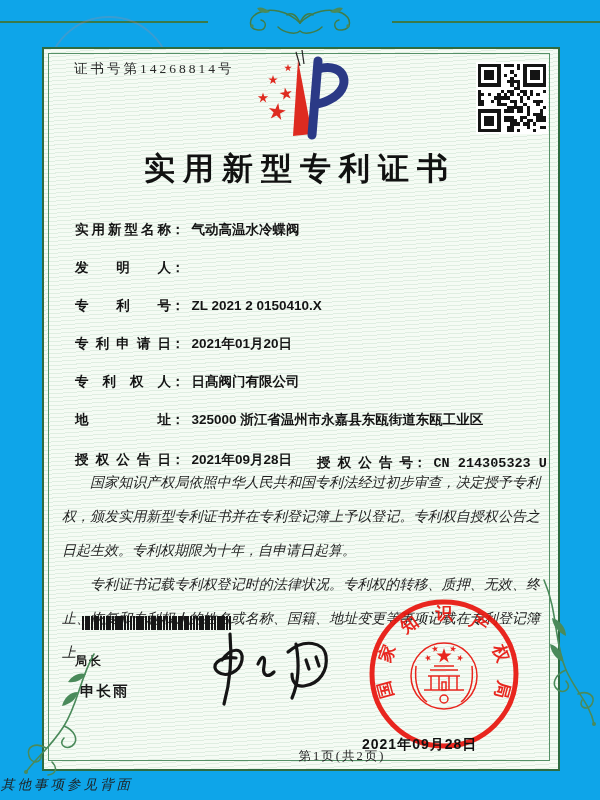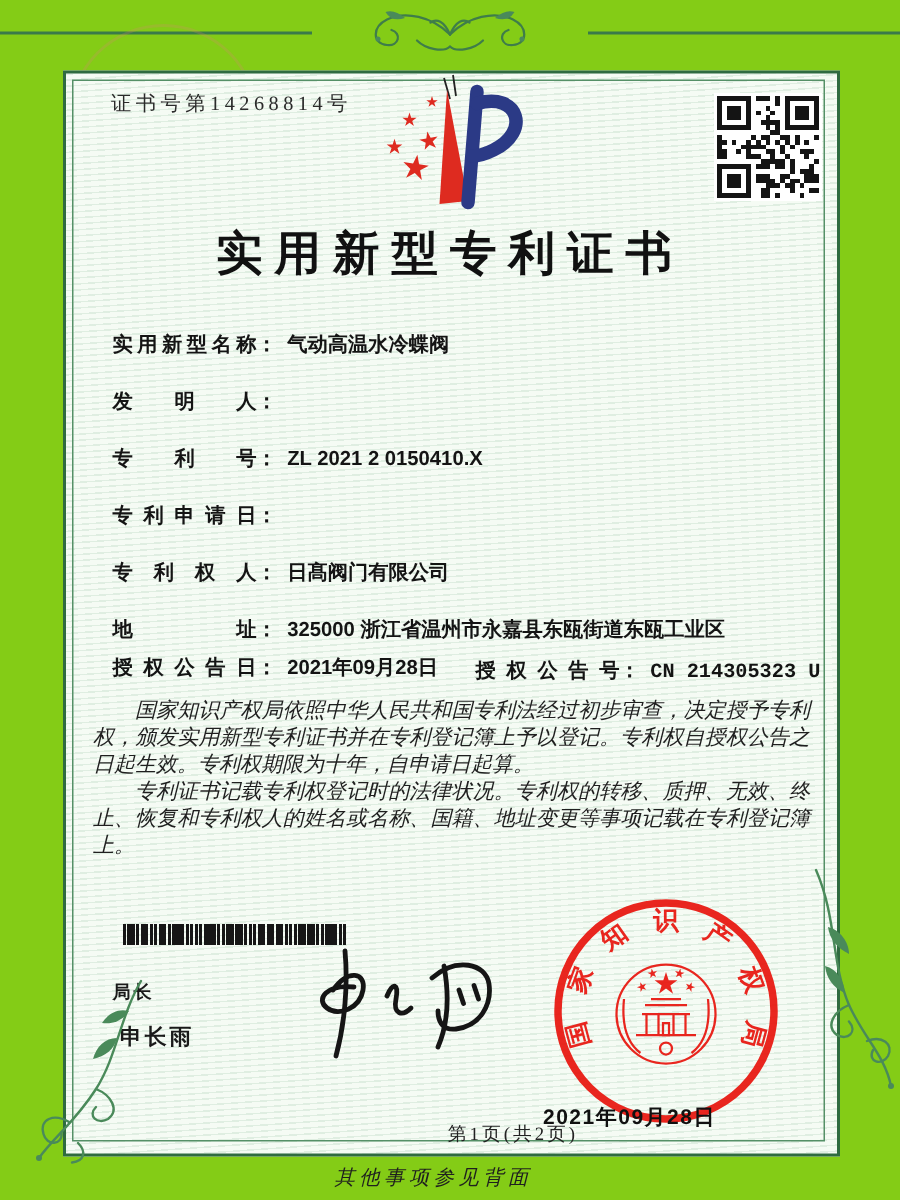--- a/index.html
+++ b/index.html
@@ -1,16 +1,16 @@
 <!DOCTYPE html>
 <html><head>
 <meta charset="utf-8">
 <style>
   html,body{margin:0;padding:0;background:#ffffff;}
-  .page{position:relative;width:600px;height:800px;background:#84cc16;overflow:hidden;
+  .page{position:relative;width:600px;height:800px;background:#0ea5e9;overflow:hidden;
         font-family:"Liberation Serif",serif;color:#1a1a1a;}
   
   .topline{position:absolute;top:21px;height:2px;background:#3a7a4a;}
   .topline.left{left:0;width:208px;}
   .topline.right{left:392px;width:208px;}
   .ornament-top{position:absolute;left:200px;top:3px;}
   .border-outer{position:absolute;left:42px;top:47px;width:514px;height:720px;
     border:2px solid #2f6b40;
     background:
       repeating-linear-gradient(176deg, rgba(135,185,150,0.20) 0 1px, rgba(255,255,255,0) 1px 4px),
@@ -24,46 +24,46 @@
   .logo{position:absolute;left:252px;top:48px;z-index:2;}
   .qr{position:absolute;left:476px;top:62px;z-index:2;background:#fff;padding:2px;}
   .doc-title{position:absolute;left:0;top:148px;width:600px;text-align:center;z-index:2;
     font-size:31px;font-weight:bold;letter-spacing:8px;color:#111;}
   
   .fields{position:absolute;left:75px;top:219px;width:466px;z-index:2;
     font-family:"Liberation Sans",sans-serif;font-size:13.5px;font-weight:bold;color:#141414;}
   .frow{display:flex;align-items:flex-start;margin-bottom:17px;line-height:21px;white-space:nowrap;}
   .flabel{display:inline-block;width:96px;text-align:justify;text-align-last:justify;}
   .colon{margin-right:7px;}
-  .frow.addr{margin-bottom:4px;}
+  .frow.addr{margin-bottom:19px;}
   .grant-row{position:relative;line-height:21px;white-space:nowrap;}
   .grant-pair2{position:absolute;left:242px;top:4px;display:flex;align-items:center;font-family:Liberation Mono, monospace;}
   .grant-pair1{display:flex;align-items:center;}
   
   .body-text{position:absolute;left:62px;top:466px;width:478px;z-index:2;
-    font-style:italic;font-size:14px;line-height:18px;color:#1f1f1f;text-align:justify;}
+    font-style:italic;font-size:14px;line-height:34px;color:#1f1f1f;text-align:justify;}
   .body-text p{margin:0;text-indent:2em;}
   
   .barcode{position:absolute;left:82px;top:616px;width:150px;height:14px;z-index:2;
     background:
      repeating-linear-gradient(90deg,#161616 0 2px,transparent 2px 3px),
      repeating-linear-gradient(90deg,#161616 0 1px,transparent 1px 7px),
      repeating-linear-gradient(90deg,transparent 0 4px,#161616 4px 6px,transparent 6px 11px);}
   .director-title{position:absolute;left:75px;top:653px;z-index:2;
     font-family:"Liberation Sans",sans-serif;font-size:12px;font-weight:bold;letter-spacing:2px;}
   .director-name{position:absolute;left:80px;top:682px;z-index:2;
     font-family:"Liberation Sans",sans-serif;font-size:14.5px;font-weight:bold;letter-spacing:2px;}
   .signature{position:absolute;left:192px;top:626px;z-index:3;}
   .seal{position:absolute;left:364px;top:594px;z-index:3;opacity:0.92;}
   .seal-date{position:absolute;left:362px;top:736px;z-index:4;
     font-family:"Liberation Sans",sans-serif;font-size:14px;font-weight:bold;letter-spacing:1px;color:#111;}
   
   .page-no{position:absolute;left:0;top:748px;width:600px;text-align:center;z-index:2;
     font-size:12.5px;letter-spacing:2px;color:#222;padding-left:42px;}
-  .back-note{position:absolute;left:17px;top:776px;width:544px;text-align:center;z-index:2;
+  .back-note{position:absolute;left:1px;top:776px;width:544px;text-align:left;z-index:2;
     font-style:italic;font-size:13.5px;letter-spacing:3px;color:#1f1f1f;}
 </style>
 </head>
 <body>
 
 <div class="page">
 
   <svg width="0" height="0" style="position:absolute" aria-hidden="true">
     <defs>
       <polygon id="star5" points="0,-1 0.225,-0.31 0.95,-0.31 0.363,0.118 0.588,0.809 0,0.382 -0.588,0.809 -0.363,0.118 -0.95,-0.31 -0.225,-0.31"></polygon>
@@ -159,20 +159,21 @@
         <span class="colon">：</span>
     </div>
     <div class="frow">
       <span class="flabel">专利号</span>
         <span class="colon">：</span>
         <span class="fvalue">ZL 2021 2 0150410.X</span>
     </div>
     <div class="frow">
       <span class="flabel">专利申请日</span>
         <span class="colon">：</span>
+        <span class="fvalue">2021年01月20日</span>
     </div>
     <div class="frow">
       <span class="flabel">专利权人</span>
         <span class="colon">：</span>
         <span class="fvalue">日髙阀门有限公司</span>
     </div>
     <div class="frow addr">
       <span class="flabel">地址</span>
         <span class="colon">：</span>
         <span class="fvalue">325000 浙江省温州市永嘉县东瓯街道东瓯工业区</span>

